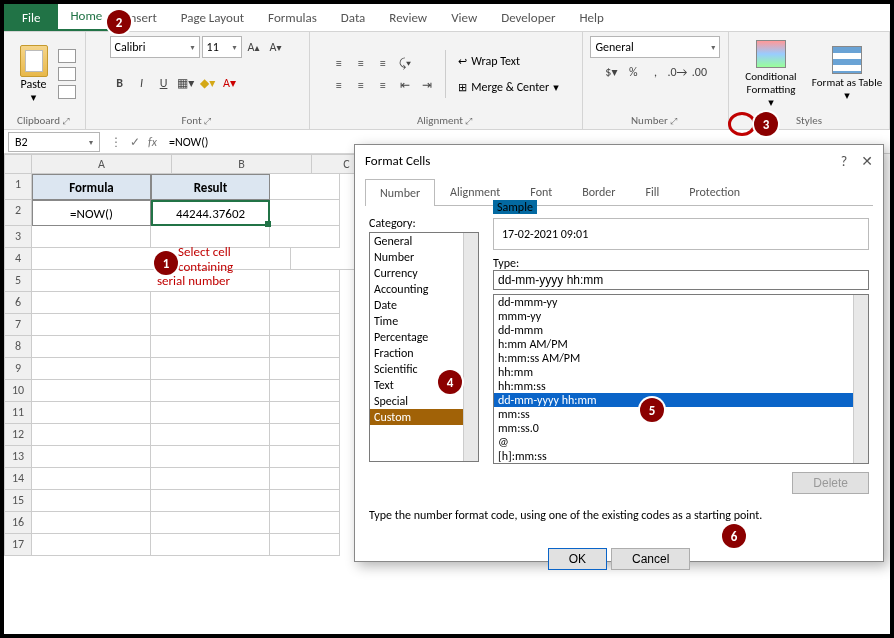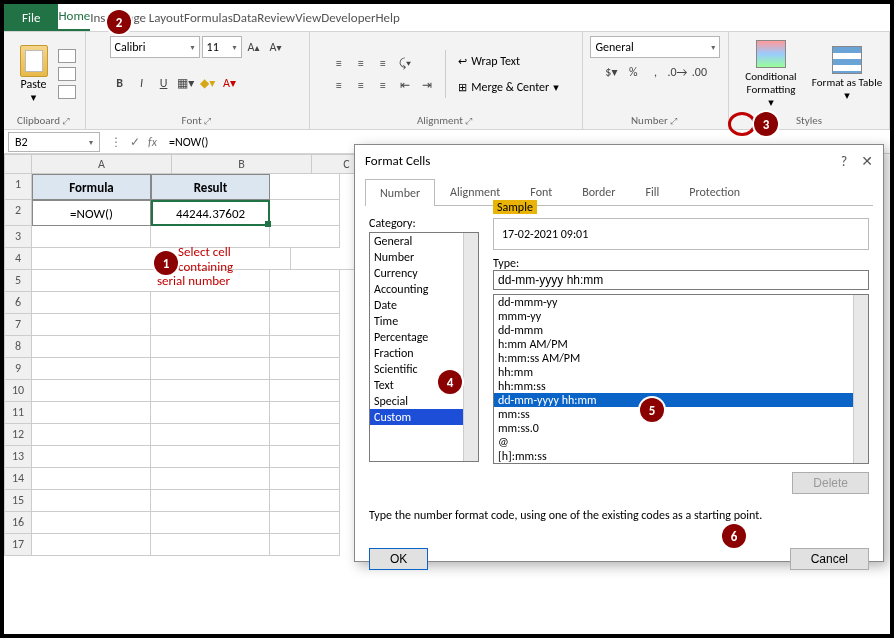--- a/index.html
+++ b/index.html
@@ -1,21 +1,21 @@
 <!DOCTYPE html>
 <html><head>
 <meta charset="utf-8">
 <style>
 * { box-sizing: border-box; margin: 0; padding: 0; }
 body { font-family: "Segoe UI", Calibri, sans-serif; font-size: 12px; background: #000; padding: 4px; width: 894px; height: 638px; overflow: hidden; }
 .app { background: #fff; width: 886px; height: 630px; position: relative; }
 
 
 .tabs { display: flex; height: 28px; background: #fff; border-bottom: 1px solid #d4d4d4; align-items: flex-end; }
-.tab { padding: 6px 0; font-size: 13px; color: #555; cursor: pointer; }
+.tab { padding: 6px 12px; font-size: 13px; color: #555; cursor: pointer; }
 .tab.file { background: #217346; color: #fff; padding: 6px 18px; }
 .tab.active { color: #217346; border-bottom: 2px solid #217346; }
 
 
 .ribbon { display: flex; background: #f3f3f3; border-bottom: 1px solid #d4d4d4; height: 98px; }
 .group { border-right: 1px solid #d4d4d4; padding: 4px 6px 2px; display: flex; flex-direction: column; justify-content: space-between; align-items: center; position: relative; }
 .group-label { font-size: 11px; color: #666; text-align: center; padding: 2px 0 0; display: flex; align-items: center; justify-content: center; width: 100%; }
 .launcher { width: 12px; height: 12px; font-size: 9px; color: #666; cursor: pointer; }
 .group-body { display: flex; align-items: center; gap: 4px; flex: 1; }
 
@@ -77,35 +77,35 @@
 .dlg-title-btns { display: flex; gap: 14px; font-size: 14px; color: #555; }
 .dlg-tabs { display: flex; border-bottom: 1px solid #bbb; margin: 0 10px; }
 .dlg-tab { padding: 6px 14px; font-size: 12px; color: #555; border: 1px solid transparent; border-bottom: none; }
 .dlg-tab.active { border-color: #bbb; background: #fff; position: relative; top: 1px; }
 .dlg-body { flex: 1; padding: 10px 14px; display: flex; flex-direction: column; gap: 8px; }
 .cat-row { display: flex; gap: 14px; }
 .cat-col { display: flex; flex-direction: column; width: 110px; }
 .cat-list { border: 1px solid #7a7a7a; height: 230px; font-size: 12px; overflow: hidden; position: relative; }
 .cat-list::after { content:""; position:absolute; right:0; top:0; bottom:0; width:14px; background:#e8e8e8; border-left:1px solid #ccc; }
 .cat-item { padding: 1px 4px; }
-.cat-item.sel { background: #1d4ed8; color: #fff; }
+.cat-item.sel { background: #a16207; color: #fff; }
 .right-col { flex: 1; display: flex; flex-direction: column; }
 .sample-box { border: 1px solid #bbb; padding: 8px; font-size: 12px; margin-bottom: 6px; }
-.sample-label { position: relative; top: -16px; background: #eab308; padding: 0 4px; width: fit-content; font-size: 12px; margin-bottom: -12px; }
+.sample-label { position: relative; top: -16px; background: #0369a1; padding: 0 4px; width: fit-content; font-size: 12px; margin-bottom: -12px; }
 .type-input { border: 1px solid #7a7a7a; height: 20px; padding: 2px 4px; font-size: 12px; margin-bottom: 4px; }
 .type-list { border: 1px solid #7a7a7a; flex: 1; height: 150px; font-size: 12px; overflow: hidden; position: relative; }
 .type-list::after { content:""; position:absolute; right:0; top:0; bottom:0; width:14px; background:#e8e8e8; border-left:1px solid #ccc; }
 .type-item { padding: 0 4px; }
 .type-item.sel { background: #0a64c8; color: #fff; }
 .hint { font-size: 12px; padding: 6px 0; }
 .del-row { display: flex; justify-content: flex-end; }
 .btn { border: 1px solid #adadad; background: #e1e1e1; padding: 3px 20px; font-size: 12px; cursor: pointer; }
 .btn.disabled { color: #999; }
 .btn.primary { border: 1px solid #0a64c8; }
-.dlg-buttons { display: flex; justify-content: space-between; gap: 4px; padding: 10px 14px; border-top: 0; }
+.dlg-buttons { display: flex; justify-content: center; gap: 4px; padding: 10px 14px; border-top: 0; }
 
 
 .badge { position: absolute; width: 24px; height: 24px; background: #8b0000; color: #fff; border-radius: 50%; display: flex; align-items: center; justify-content: center; font-weight: bold; font-size: 13px; z-index: 50; box-shadow: 0 0 0 2px #fff; }
 .ring { position: absolute; border: 3px solid #c00000; border-radius: 50%; z-index: 49; }
 
 
 .ico { display: inline-block; font-size: 11px; }
 </style>
 </head>
 <body>

